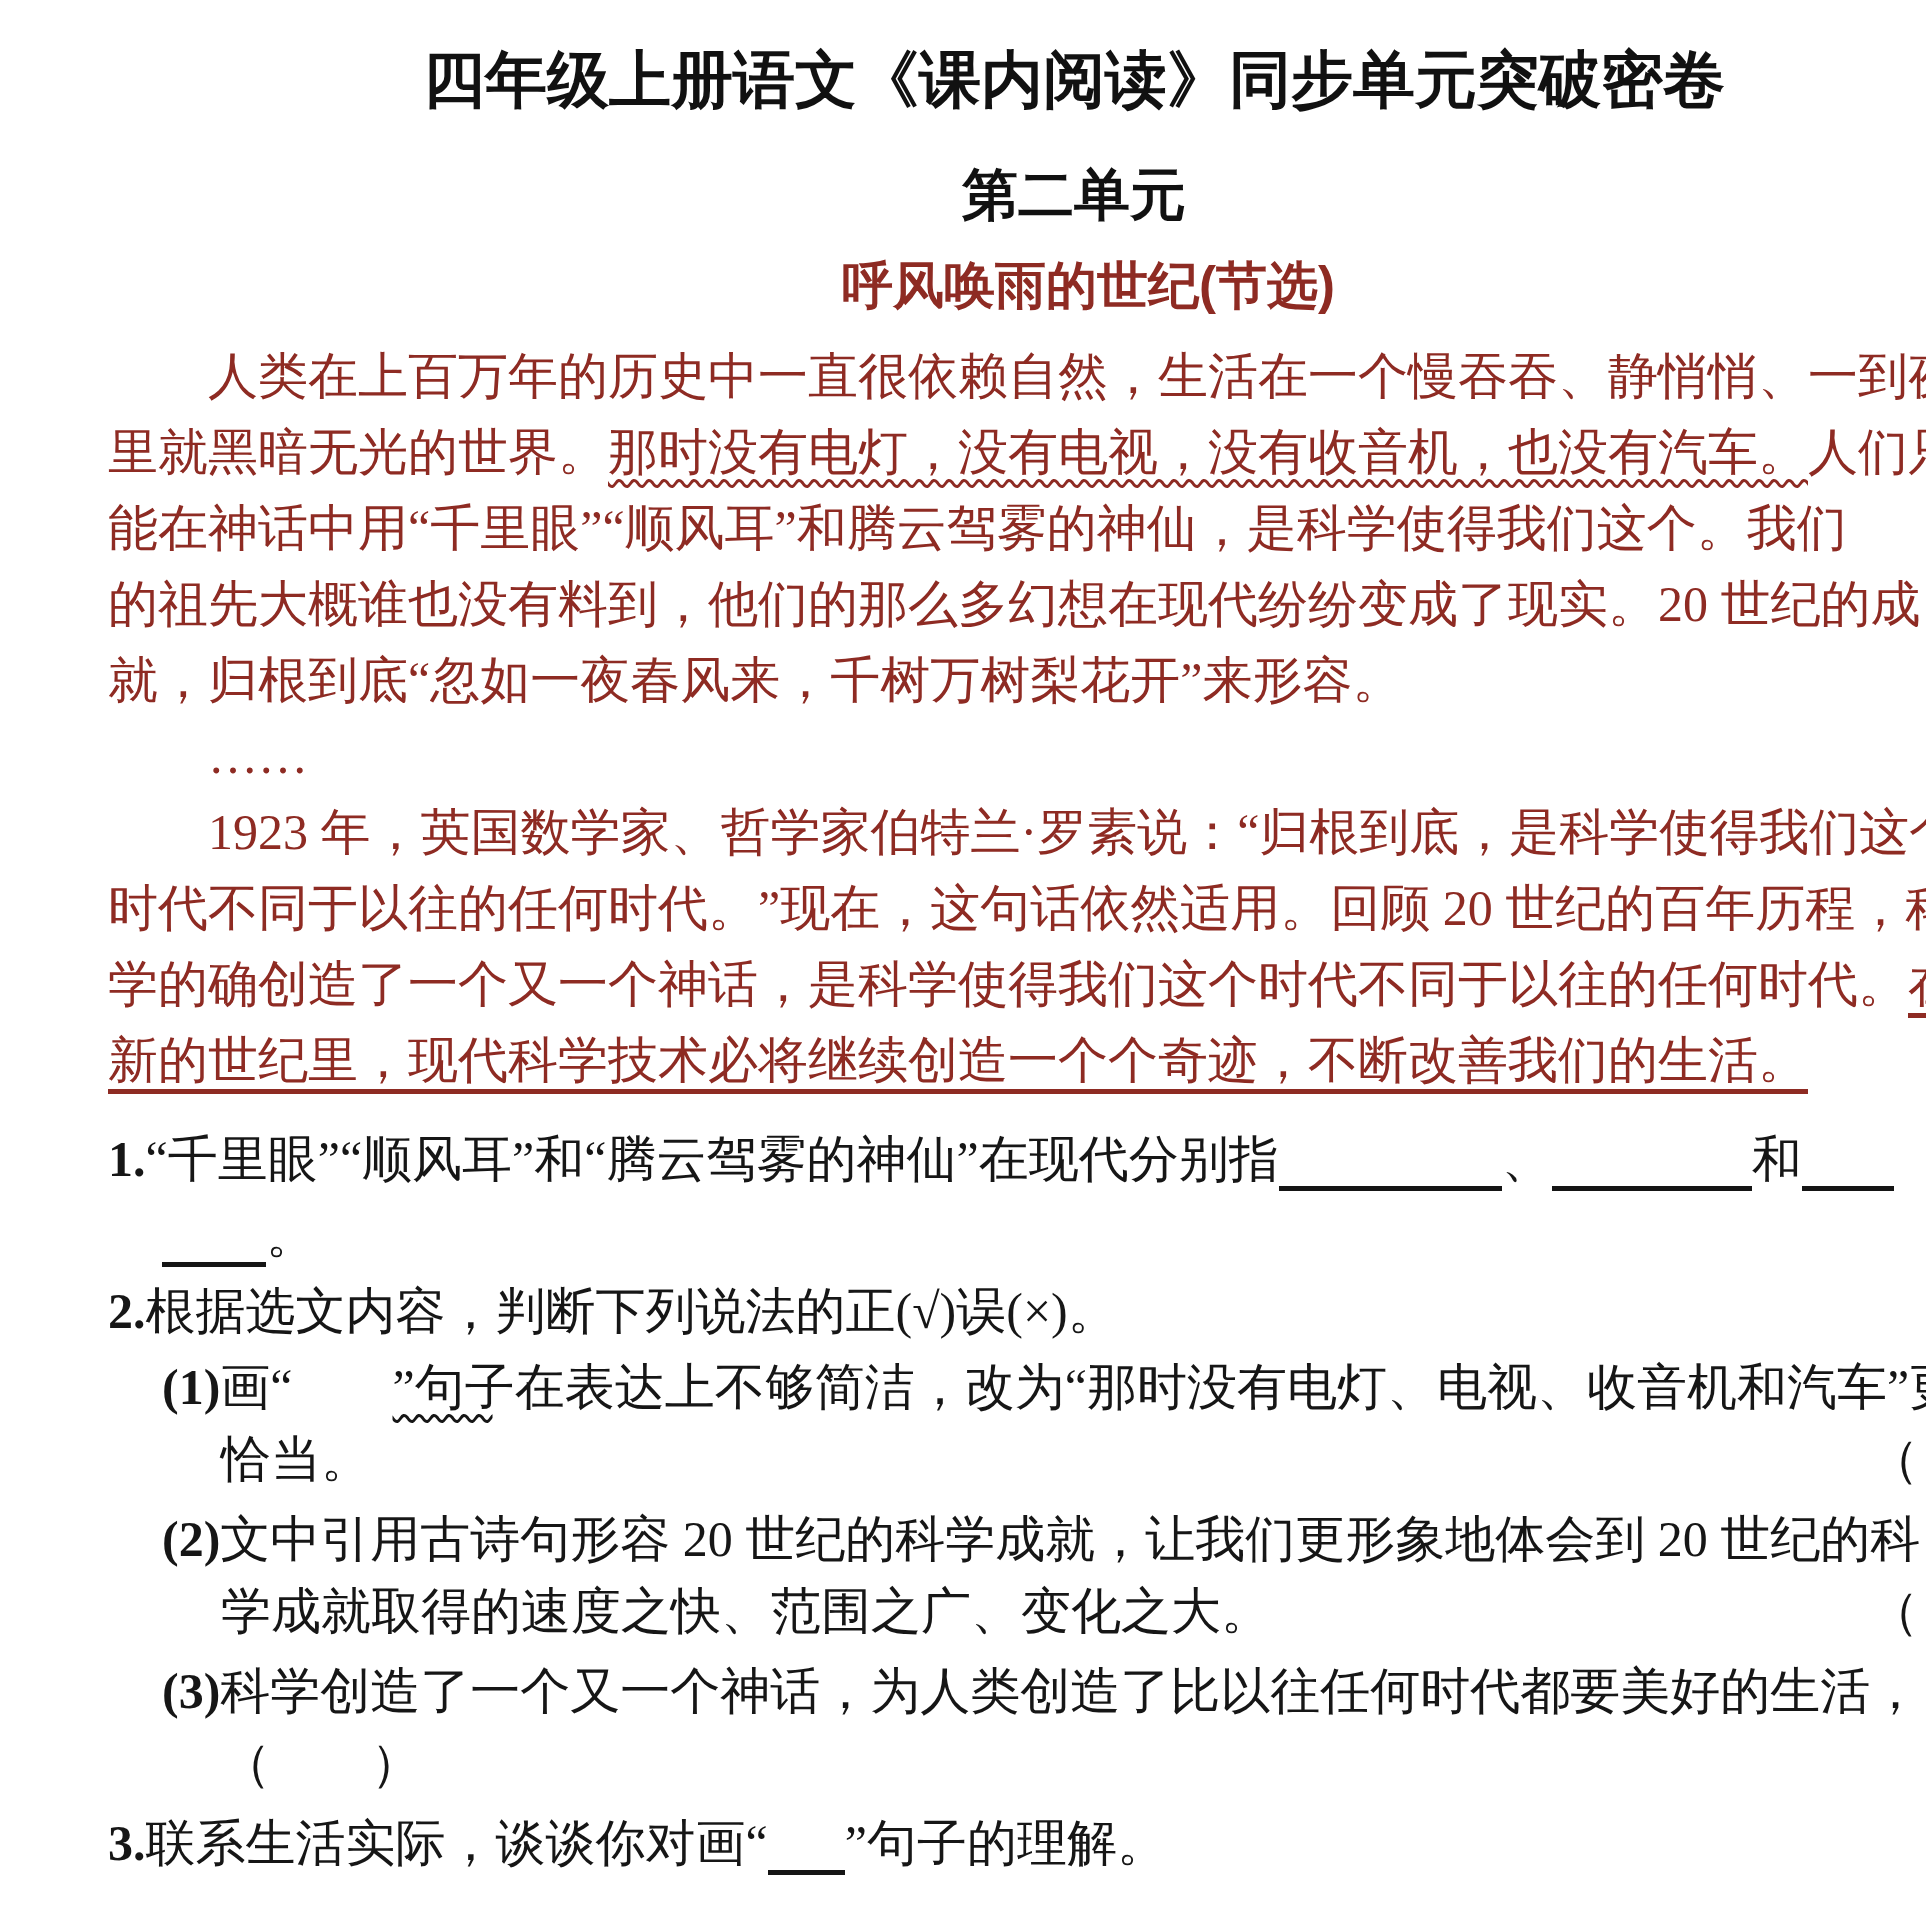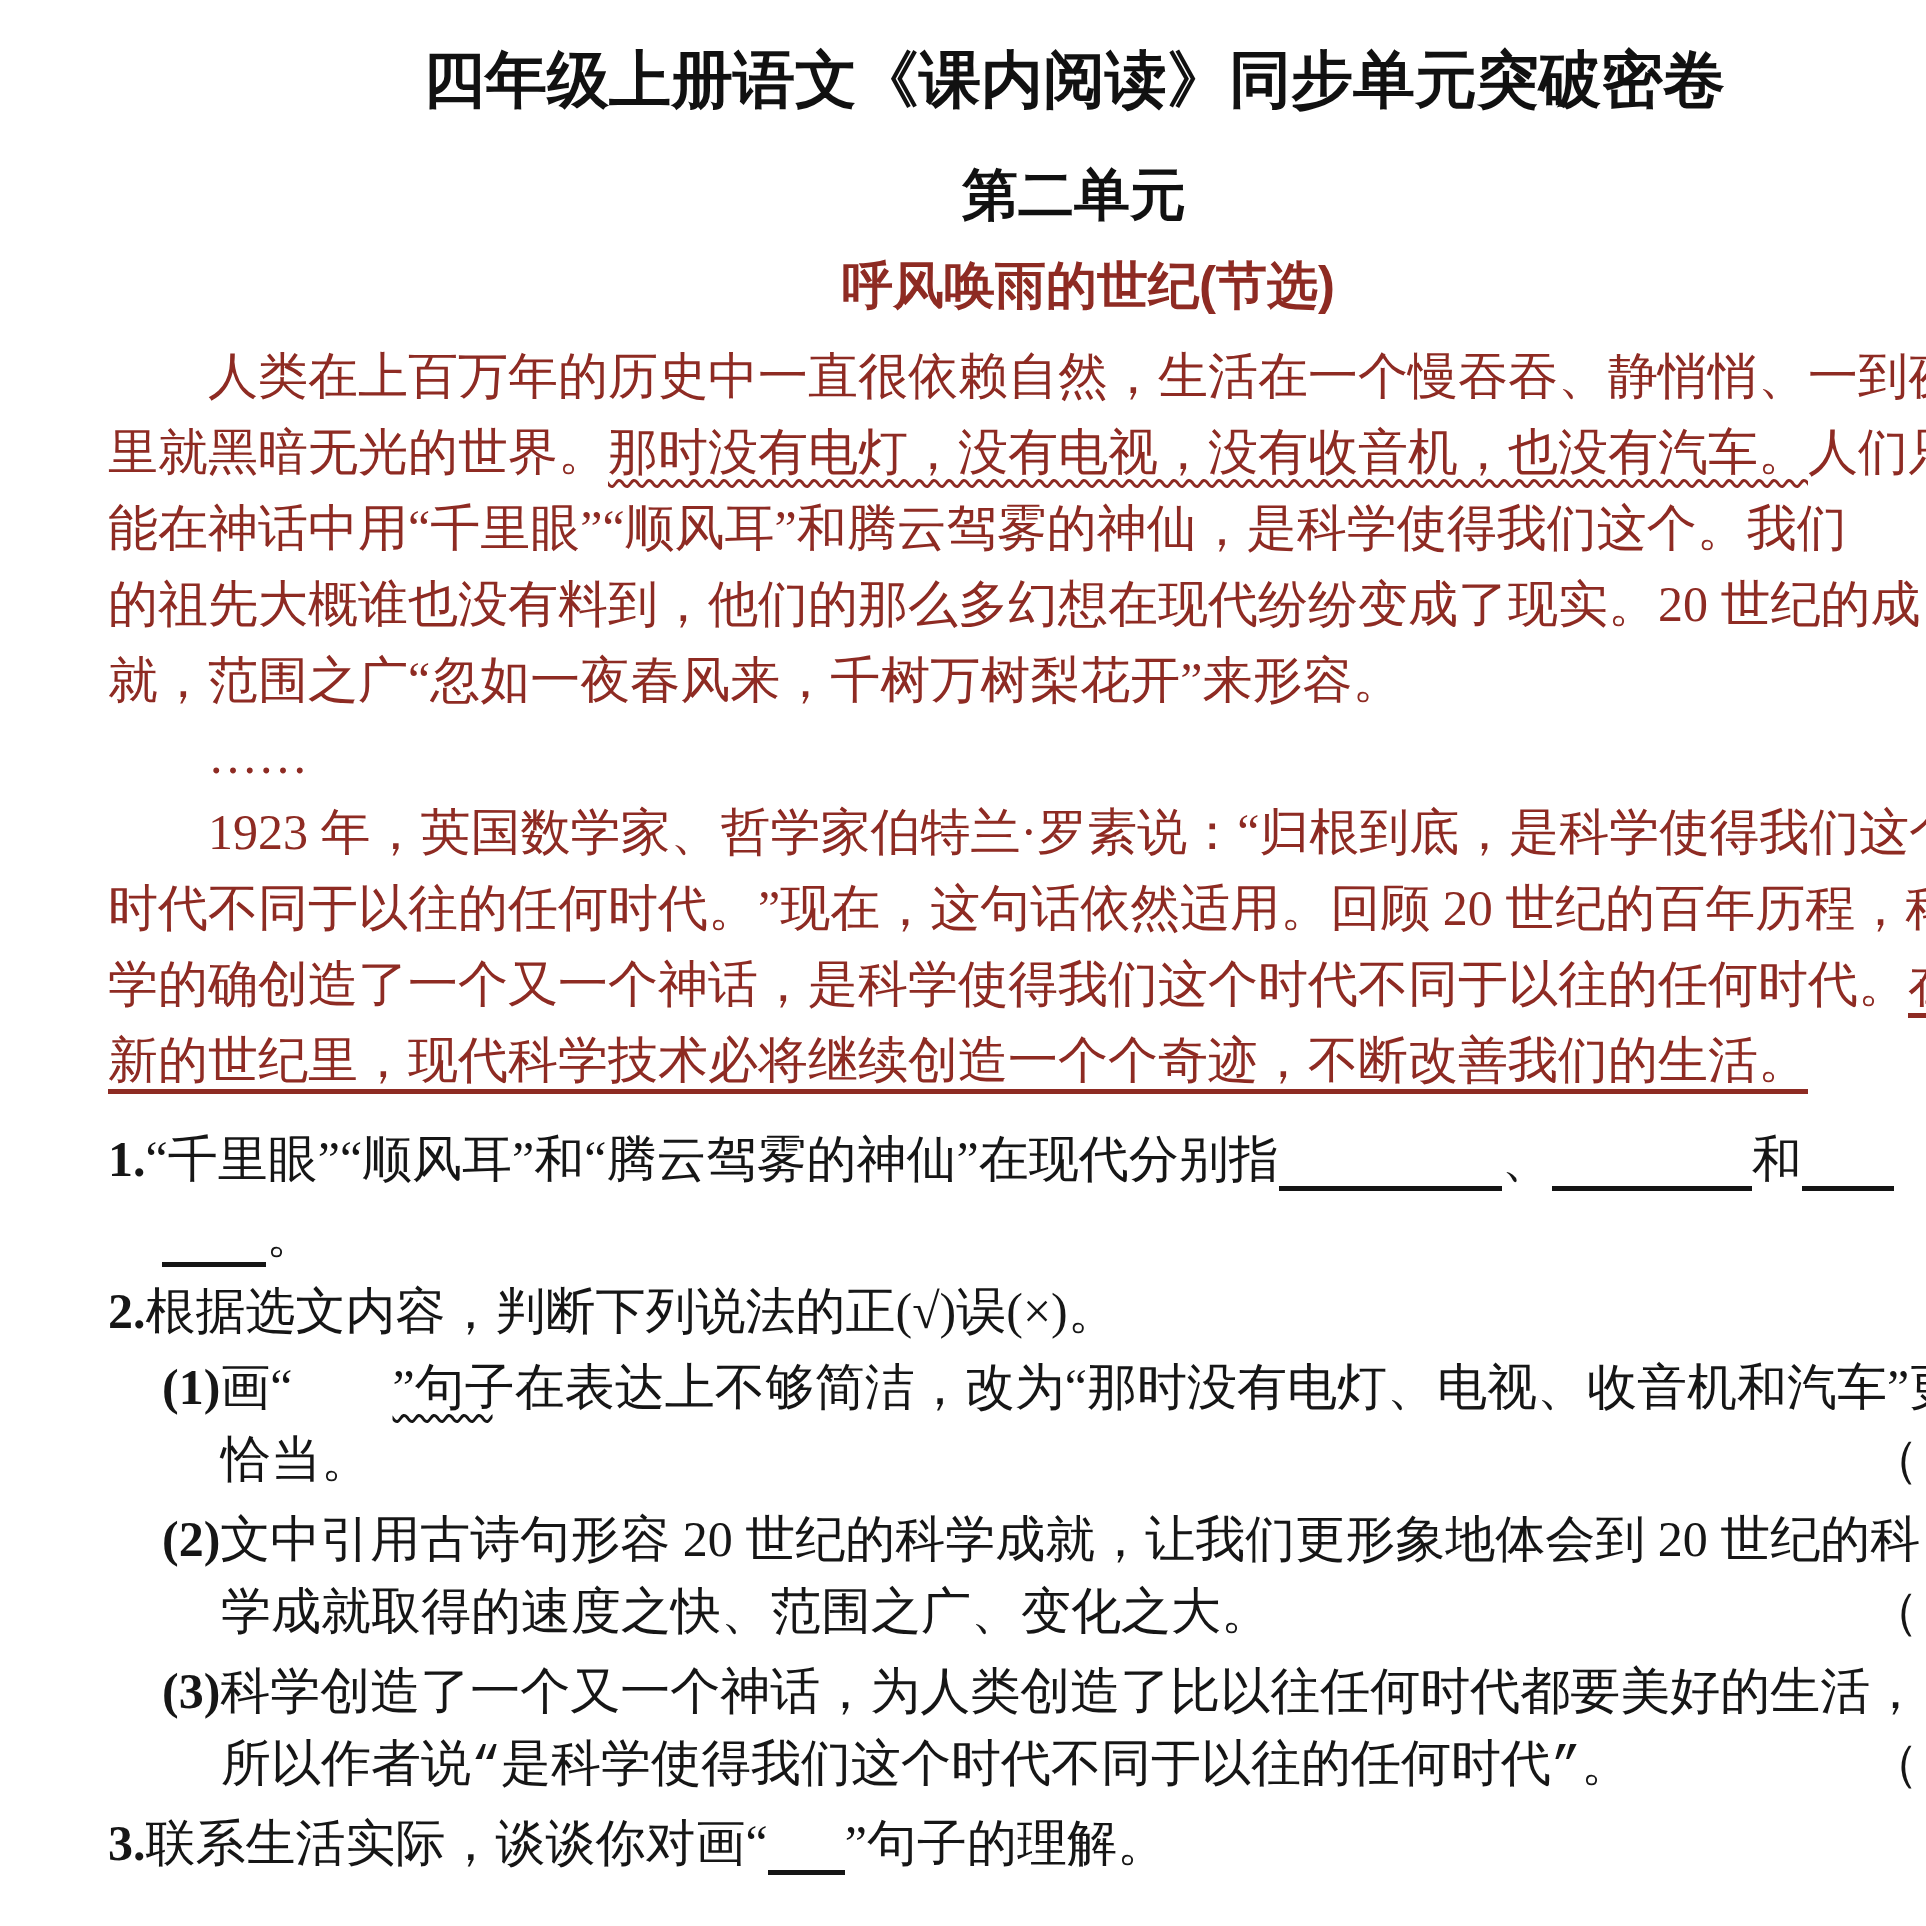--- a/index.html
+++ b/index.html
@@ -41,21 +41,21 @@
 
   <div class="content">
 
     <div class="sec-title sec1">呼风唤雨的世纪(节选)</div>
 
     <div class="passage p1">
       <div class="line ind"><span>人类在上百万年的历史中一直很依赖自然，生活在一个慢吞吞、静悄悄、一到夜</span></div>
       <div class="line"><span>里就黑暗无光的世界。</span><span class="wavy">那时没有电灯，没有电视，没有收音机，也没有汽车。</span><span>人们只</span></div>
       <div class="line"><span>能在神话中用“千里眼”“顺风耳”和腾云驾雾的神仙，是科学使得我们这个。我们</span></div>
       <div class="line"><span>的祖先大概谁也没有料到，他们的那么多幻想在现代纷纷变成了现实。20 世纪的成</span></div>
-      <div class="line"><span>就，范围之广“忽如一夜春风来，千树万树梨花开”来形容。</span></div>
+      <div class="line"><span>就，归根到底“忽如一夜春风来，千树万树梨花开”来形容。</span></div>
       <div class="line ind"><span>……</span></div>
       <div class="line ind"><span>1923 年，英国数学家、哲学家伯特兰·罗素说：“归根到底，是科学使得我们这个</span></div>
       <div class="line"><span>时代不同于以往的任何时代。”现在，这句话依然适用。回顾 20 世纪的百年历程，科</span></div>
       <div class="line"><span>学的确创造了一个又一个神话，是科学使得我们这个时代不同于以往的任何时代。</span><span class="uline">在</span></div>
       <div class="line"><span class="uline">新的世纪里，现代科学技术必将继续创造一个个奇迹，不断改善我们的生活。</span></div>
     </div>
 
     <div class="questions">
       <div class="line"><span class="qnum">1.</span><span>“千里眼”“顺风耳”和“腾云驾雾的神仙”在现代分别指</span><span class="blank w580"></span><span>、</span><span class="blank w520"></span><span>和</span><span class="blank w240"></span></div>
       <div class="line cont1"><span class="blank w270"></span><span>。</span></div>
@@ -69,21 +69,20 @@
         </div>
 
       <div class="line sub"><span class="qnum">(2)</span><span>文中引用古诗句形容 20 世纪的科学成就，让我们更形象地体会到 20 世纪的科</span></div>
       <div class="line subcont">
           <span class="flexfill">学成就取得的速度之快、范围之广、变化之大。</span>
           <span class="flexfill">（　　）</span>
         </div>
 
       <div class="line sub"><span class="qnum">(3)</span><span>科学创造了一个又一个神话，为人类创造了比以往任何时代都要美好的生活，</span></div>
       <div class="line subcont">
-          <span class="flexfill">所以作者说“是科学使得我们这个时代不同于以往的任何时代”。</span>
           <span class="flexfill">（　　）</span>
         </div>
 
       <div class="line"><span class="qnum">3.</span><span>联系生活实际，谈谈你对画“</span><span class="blank w200"></span><span>”句子的理解。</span></div>
     </div>
 
   </div>
 
 </div>
 

